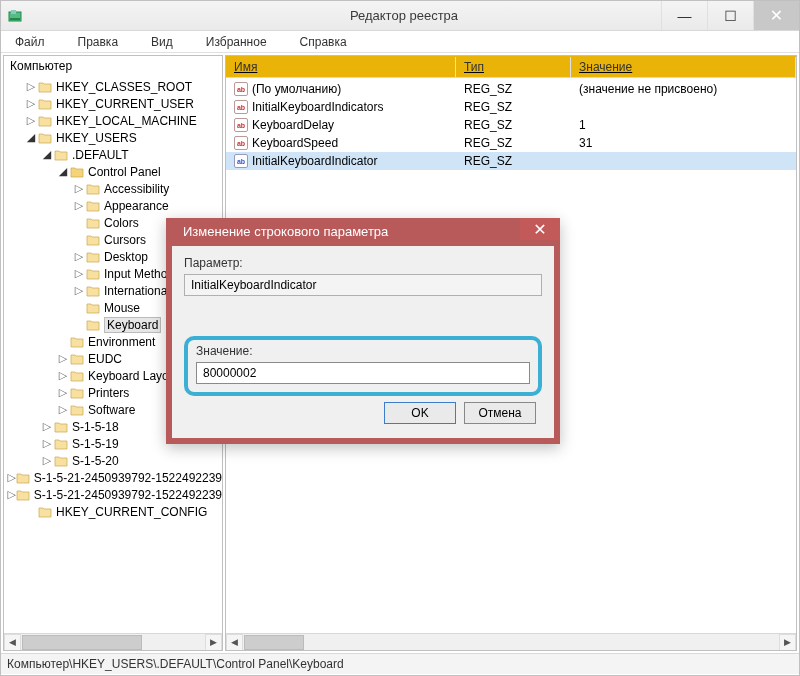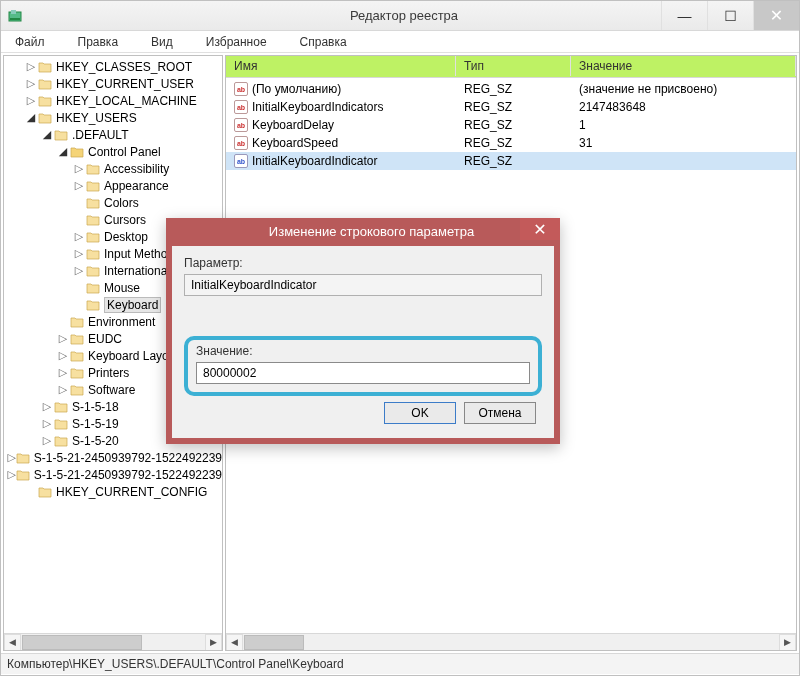--- a/index.html
+++ b/index.html
@@ -126,23 +126,24 @@
     margin: 2px 2px 2px 0;
     position: relative;
     overflow: hidden;
     background: #fff;
     display: flex;
     flex-direction: column;
   }
   .list-header {
     display: flex;
     border-bottom: 1px solid #d8d8d8;
-    background: #bef264;
+    background: #eab308;
     height: 22px;
-    align-items: flex-start;
+    align-items: center;
+    text-decoration: underline;
   }
   .list-header .col {
     padding: 3px 8px;
     border-right: 1px solid #e0e0e0;
     font-size: 12px;
     color: #333;
   }
   .col-name { width: 230px; }
   .col-type { width: 115px; }
   .col-value { flex:1; }
@@ -218,21 +219,20 @@
     margin: -6px -6px 0 -6px;
     display: flex;
     align-items: center;
     color: #fff;
     font-size: 13px;
     position: relative;
     padding-bottom: 2px;
   }
   .dialog-title .ttxt {
     flex: 1;
-    text-align: center;
     margin-left: 17px;
   }
   .dialog-close {
     width: 40px;
     height: 22px;
     background: #c35a5a;
     display: flex;
     align-items:center; justify-content:center;
     font-size: 16px;
     margin-right: 0;
@@ -311,20 +311,21 @@
   <div class="menu-item">Файл</div>
   <div class="menu-item">Правка</div>
   <div class="menu-item">Вид</div>
   <div class="menu-item">Избранное</div>
   <div class="menu-item">Справка</div>
 </div>
 
 <div class="main">
 
   <div class="tree-pane">
+    <div class="tree-header">Компьютер</div>
     <div class="tree-body" id="tree-body">
         <div class="tree-node">
           <span class="indent" style="width: 20px;"></span>
           <span class="tw">▷</span>
           <span class="folder-icon">
             <svg width="14" height="12" viewBox="0 0 14 12">
               <path d="M1 2h4l1 1h7v8H1z" fill="#f7e0a0" stroke="#caa64e" stroke-width="0.7"></path>
             </svg>
           </span>
           <span class="tree-label">HKEY_CLASSES_ROOT</span>
@@ -602,21 +603,20 @@
           </div>
           <div class="cell cell-type">REG_SZ</div>
           <div class="cell cell-value">(значение не присвоено)</div>
         </div>
         <div class="list-row">
           <div class="cell cell-name">
             <span class="val-icon">ab</span>
             <span>InitialKeyboardIndicators</span>
           </div>
           <div class="cell cell-type">REG_SZ</div>
-          <div class="cell cell-value">2147483648</div>
         </div>
         <div class="list-row">
           <div class="cell cell-name">
             <span class="val-icon">ab</span>
             <span>KeyboardDelay</span>
           </div>
           <div class="cell cell-type">REG_SZ</div>
           <div class="cell cell-value">1</div>
         </div>
         <div class="list-row">

